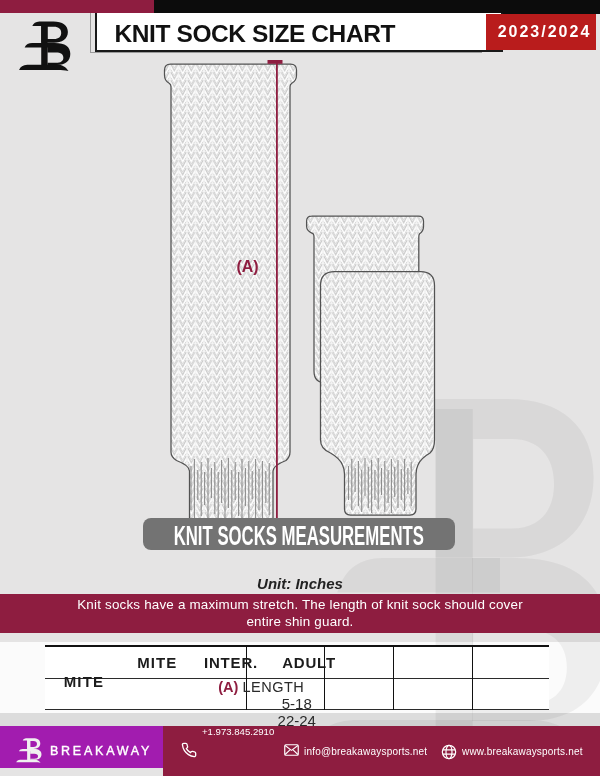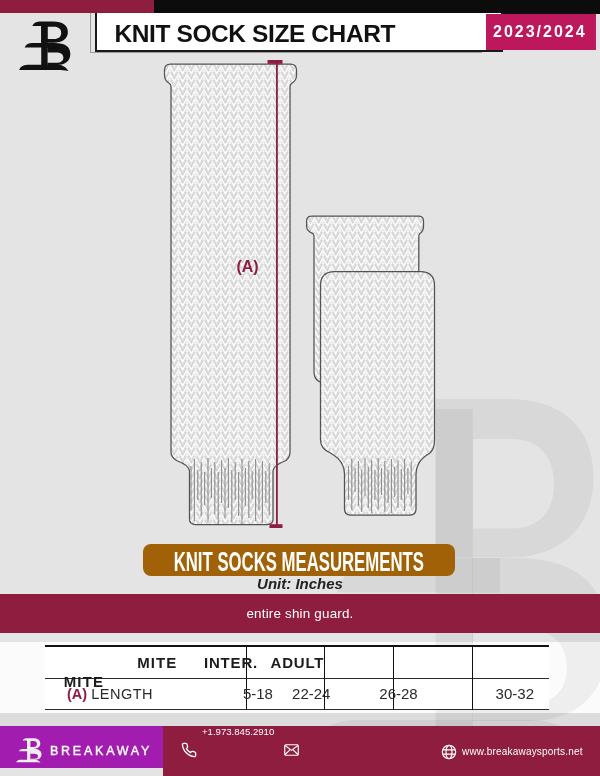--- a/index.html
+++ b/index.html
@@ -40,22 +40,22 @@
  </g>
 </svg>
 
 <div class="abs" style="left:89.5px;top:13px;width:391px;height:39px;border-left:1.5px solid #9b9b9b;border-bottom:1.5px solid #9b9b9b;"></div>
 
 <div class="abs" style="left:95px;top:13px;width:386px;height:36.5px;background:#ffffff;border:2px solid #191919;border-top:none;
   display:flex;align-items:center;padding-left:17.5px;">
   <span style="font-size:24.5px;font-weight:bold;letter-spacing:-0.4px;color:#111;position:relative;top:2.5px;">KNIT SOCK SIZE CHART</span>
 </div>
 
-<div class="abs" style="left:486px;top:14px;width:110px;height:36px;background:#be185d;
-  display:flex;align-items:center;padding-left:7px;box-sizing:border-box;">
+<div class="abs" style="left:486px;top:14px;width:110px;height:36px;background:#b91c1c;
+  display:flex;align-items:center;justify-content:center;padding-left:7px;box-sizing:border-box;">
   <span style="font-size:16px;font-weight:bold;letter-spacing:2px;color:#fff;">2023/2024</span>
 </div>
 
 <svg class="abs" style="left:0;top:0;" width="600" height="600" viewBox="0 0 600 600">
  <defs>
   <pattern id="knit" patternUnits="userSpaceOnUse" width="8.5" height="8">
     <rect width="8.5" height="8" fill="#ffffff"></rect>
     <path d="M0.15,0 L0.15,8 M8.35,0 L8.35,8" stroke="#e3e3e3" stroke-width="0.6" fill="none"></path>
     <path d="M0.9,0.2 L4.25,6.8 L7.6,0.2" stroke="#c6c6c6" stroke-width="1" fill="none"></path>
     <path d="M0.9,-2.4 L4.25,4.2 L7.6,-2.4" stroke="#d2d2d2" stroke-width="0.9" fill="none"></path>
@@ -129,31 +129,32 @@
   <rect x="267.5" y="60" width="15" height="3.8" fill="#8e1d40"></rect>
   <rect x="276" y="61" width="1.8" height="466" fill="#8e1d40"></rect>
   <rect x="269.5" y="524.2" width="13" height="3.8" fill="#8e1d40"></rect>
  </g>
 
  <g>
   <text x="247.5" y="272" text-anchor="middle" font-family="Liberation Sans, sans-serif" font-size="16" font-weight="bold" fill="#8e1d40">(A)</text>
  </g>
 </svg>
 
-<div class="abs" style="left:143px;top:544px;width:312px;height:32px;background:#a16207;border-radius:8px;
+<div class="abs" style="left:143px;top:518px;width:312px;height:32px;background:#737373;border-radius:8px;
   display:flex;align-items:center;justify-content:center;">
   <span style="display:inline-block;transform:scaleX(0.62);font-size:27px;font-weight:bold;letter-spacing:0px;color:#fff;white-space:nowrap;position:relative;top:2.5px;">KNIT SOCKS MEASUREMENTS</span>
 </div>
 
 <div class="abs" style="left:0;top:575px;width:600px;text-align:center;">
   <span style="font-size:15px;font-style:italic;font-weight:600;color:#222;">Unit: Inches</span>
 </div>
 
 <div class="abs" style="left:0;top:593.5px;width:600px;height:39px;background:#8e1d40;color:#fff;
   display:flex;flex-direction:column;align-items:center;justify-content:center;font-size:13.4px;line-height:17px;letter-spacing:0.2px;">
+  <div>Knit socks have a maximum stretch. The length of knit sock should cover</div>
   <div>entire shin guard.</div>
 </div>
 
 <div class="abs" style="left:45px;top:644.5px;width:503.5px;height:65px;background:#ffffff;">
 
   <div class="abs" style="left:0;top:0;width:503.5px;height:2.5px;background:#111;"></div>
 
   <div class="abs" style="left:0;top:33px;width:503.5px;height:1.5px;background:#2b2b2b;"></div>
 
   <div class="abs" style="left:0;top:64px;width:503.5px;height:1.5px;background:#2b2b2b;"></div>
@@ -163,27 +164,27 @@
   <div class="abs" style="left:279px;top:0;width:1.4px;height:65px;background:#111;"></div>
 
   <div class="abs" style="left:347.5px;top:0;width:1.4px;height:65px;background:#111;"></div>
 
   <div class="abs" style="left:426.5px;top:0;width:1.4px;height:65px;background:#111;"></div>
 
   <div class="abs" style="left:0;top:2.5px;width:503.5px;height:30.5px;display:flex;align-items:center;color:#1c1c1c;">
     <div style="width:78px;text-align:center;font-size:15px;font-weight:bold;letter-spacing:1.2px;margin-top:39px;">MITE</div>
     <div style="width:68.5px;text-align:center;font-size:15px;font-weight:bold;letter-spacing:1px;">MITE</div>
     <div style="width:79px;text-align:center;font-size:15px;font-weight:bold;letter-spacing:0.8px;">INTER.</div>
-    <div style="width:77px;text-align:left;font-size:15px;font-weight:bold;letter-spacing:0.8px;">ADULT</div>
-  </div>
-
-  <div class="abs" style="left:0;top:34.5px;width:503.5px;height:29.5px;display:flex;align-items:center;color:#2a2a2a;">
+    <div style="width:77px;text-align:center;font-size:15px;font-weight:bold;letter-spacing:0.8px;">ADULT</div>
+  </div>
+
+  <div class="abs" style="left:0;top:34.5px;width:503.5px;height:29.5px;display:flex;align-items:center;color:#2a2a2a;flex-direction:column;">
     <div style="width:201px;padding-left:22px;box-sizing:border-box;font-size:14.5px;"><b style="color:#8e1d40;">(A)</b> <span style="letter-spacing:0.5px;">LENGTH</span></div>
     <div style="width:78px;text-align:center;font-size:15px;">5-18</div>
-    <div style="width:82px;text-align:left;font-size:15px;">22-24</div>
+    <div style="width:82px;text-align:center;font-size:15px;">22-24</div>
     <div style="width:79px;text-align:center;font-size:15px;">26-28</div>
     <div style="width:77px;text-align:center;font-size:15px;margin-left:48px;">30-32</div>
   </div>
 </div>
 
 <div class="abs" style="left:0;top:726px;width:600px;height:42px;background:#a21caf;">
 
   <div class="abs" style="left:163px;top:0;width:437px;height:50px;background:#8e1d40;"></div>
 
   <svg class="abs" style="left:15.5px;top:11.5px;" width="26" height="25.3" viewBox="9 10 78 76">
@@ -206,20 +207,23 @@
 
   <div class="abs" style="left:202px;top:0;height:50px;display:flex;align-items:flex-start;">
     <span style="font-size:9.6px;color:#fff;letter-spacing:0px;">+1.973.845.2910</span>
   </div>
 
   <svg class="abs" style="left:284px;top:18px;" width="15" height="12" viewBox="0 0 20 16">
     <rect x="1" y="1" width="18" height="14" rx="1.5" fill="none" stroke="#fff" stroke-width="1.6"></rect>
     <path d="M1.5,2 L10,8.6 L18.5,2 M1.5,14 L8.3,7.4 M18.5,14 L11.7,7.4" fill="none" stroke="#fff" stroke-width="1.4"></path>
   </svg>
 
+  <div class="abs" style="left:304px;top:0;height:50px;display:flex;align-items:center;">
+    <span style="font-size:10px;color:#fff;letter-spacing:0.2px;">info@breakawaysports.net</span>
+  </div>
 
   <svg class="abs" style="left:441px;top:18px;" width="16" height="16" viewBox="0 0 24 24">
     <circle cx="12" cy="12" r="10" fill="none" stroke="#fff" stroke-width="1.8"></circle>
     <ellipse cx="12" cy="12" rx="4.5" ry="10" fill="none" stroke="#fff" stroke-width="1.8"></ellipse>
     <path d="M3,8.8 H21 M3,15.2 H21" stroke="#fff" stroke-width="1.7"></path>
   </svg>
 
   <div class="abs" style="left:462px;top:0;height:50px;display:flex;align-items:center;">
     <span style="font-size:10px;color:#fff;letter-spacing:0.2px;">www.breakawaysports.net</span>
   </div>

